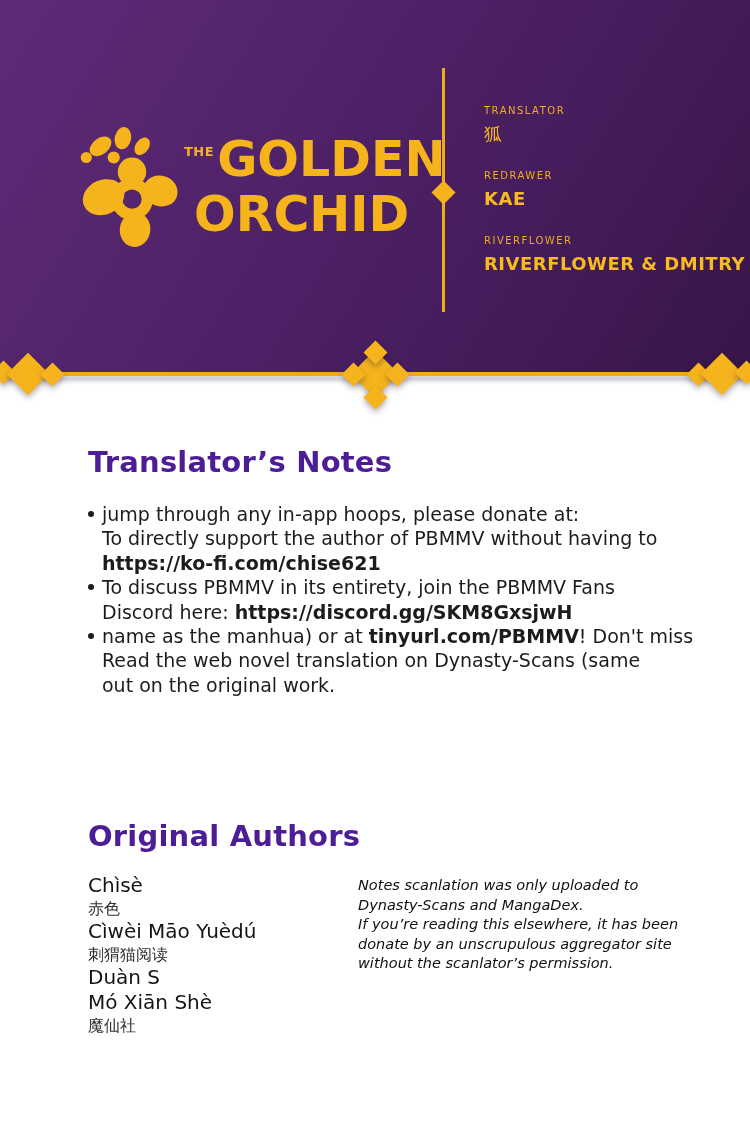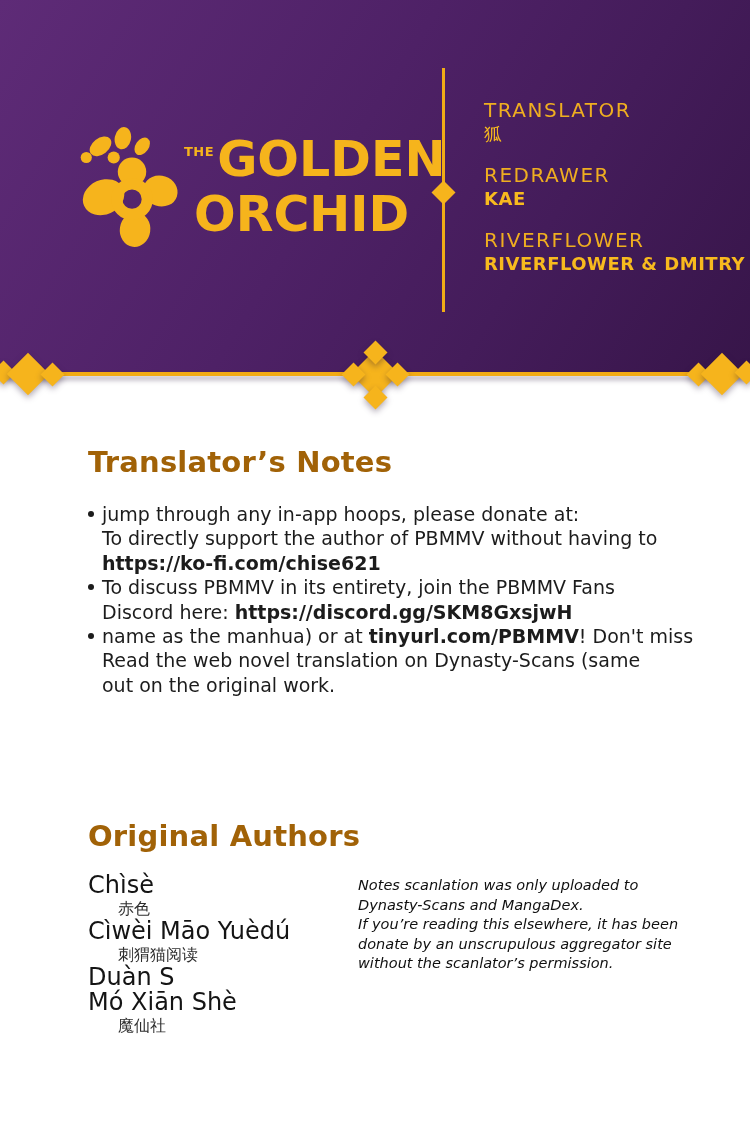--- a/index.html
+++ b/index.html
@@ -23,42 +23,42 @@
   .logo-line2 { padding-left:10px; margin-top:3px; }
   .logo-the { font-size:13px; letter-spacing:0.5px; vertical-align:20px; margin-right:3px; font-weight:bold; }
 
   .v-divider { position:absolute; left:442px; top:68px; width:3px; height:244px; background:#f0ac16; }
   .dia-w { position:absolute; filter:drop-shadow(0 3px 3px rgba(35,15,50,0.35)); }
   .dia { display:block; width:100%; height:100%; background:#f6b41c; transform:rotate(45deg); }
   .dia-w.noshadow { filter:none; }
 
   .credits { position:absolute; left:484px; top:101px; }
   .credit { margin-bottom:21px; }
-  .credit-role { color:#efae20; font-size:20px; line-height:19px; letter-spacing:1.5px; font-weight:500; margin-bottom:3px; white-space:nowrap; }
+  .credit-role { color:#efae20; font-size:10px; line-height:19px; letter-spacing:1.5px; font-weight:500; margin-bottom:3px; white-space:nowrap; }
   .credit-name { color:#f8ba1e; font-size:18px; line-height:22px; white-space:nowrap; }
   .credit-name.bold { font-weight:bold; letter-spacing:0.5px; }
 
   
   .gold-line { position:absolute; left:0; top:372px; width:750px; height:4px; background:#f2ab14; box-shadow:0 4px 5px rgba(40,20,55,0.35); }
 
   
   .content { position:absolute; left:0; top:374px; width:750px; padding:0; }
-  .section-title { font-size:29px; font-weight:800; color:#a16207; letter-spacing:0.2px; }
+  .section-title { font-size:29px; font-weight:800; color:#4c1d95; letter-spacing:0.2px; }
   .notes-title { margin:71px 0 0 88px; }
   .notes-list { list-style:none; margin:23px 0 0 88px; padding:0; width:580px; }
   .notes-list li { position:relative; padding-left:14px; font-size:19px; }
   .notes-list li::before { content:""; position:absolute; left:0; top:9px; width:6px; height:6px; border-radius:50%; background:#1c1c1c; }
   .note-line { line-height:24.4px; white-space:nowrap; }
   .note-line b { font-weight:bold; }
 
   .authors-title { margin:122px 0 0 88px; }
   .authors-row { display:flex; margin:20px 0 0 88px; align-items:flex-start; }
   .authors-list { list-style:none; margin:0; padding:0; flex:0 0 270px; }
-  .author-latin { font-size:24px; line-height:25px; font-weight:500; color:#141414; white-space:nowrap; }
-  .author-cjk { font-size:16px; line-height:21px; color:#2e2e2e; white-space:nowrap;margin-left:30px; }
+  .author-latin { font-size:20px; line-height:25px; font-weight:500; color:#141414; white-space:nowrap; }
+  .author-cjk { font-size:16px; line-height:21px; color:#2e2e2e; white-space:nowrap; }
   .disclaimer { width:330px; margin-top:3px; font-style:italic; font-size:14.5px; line-height:19.5px; font-weight:500; color:#101010; }
   .disc-line { white-space:nowrap; }
 </style>
 </head>
 <body>
 
 <div class="page">
 
   <div class="header">
 

